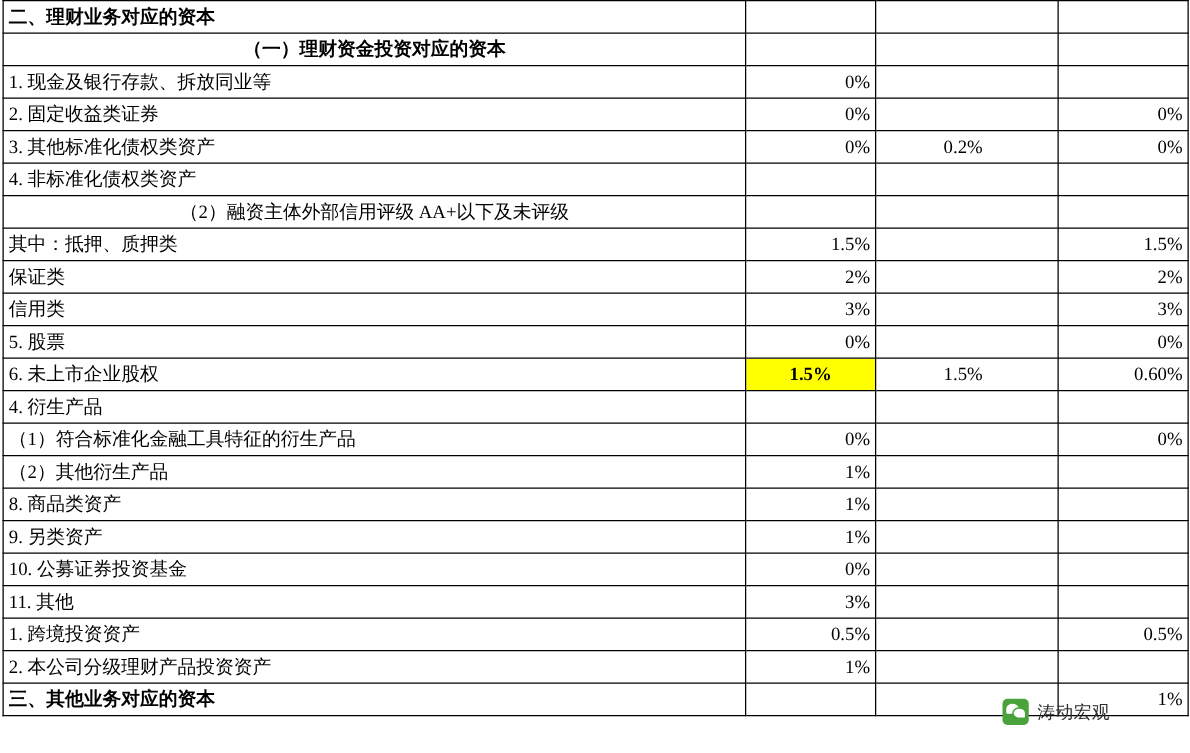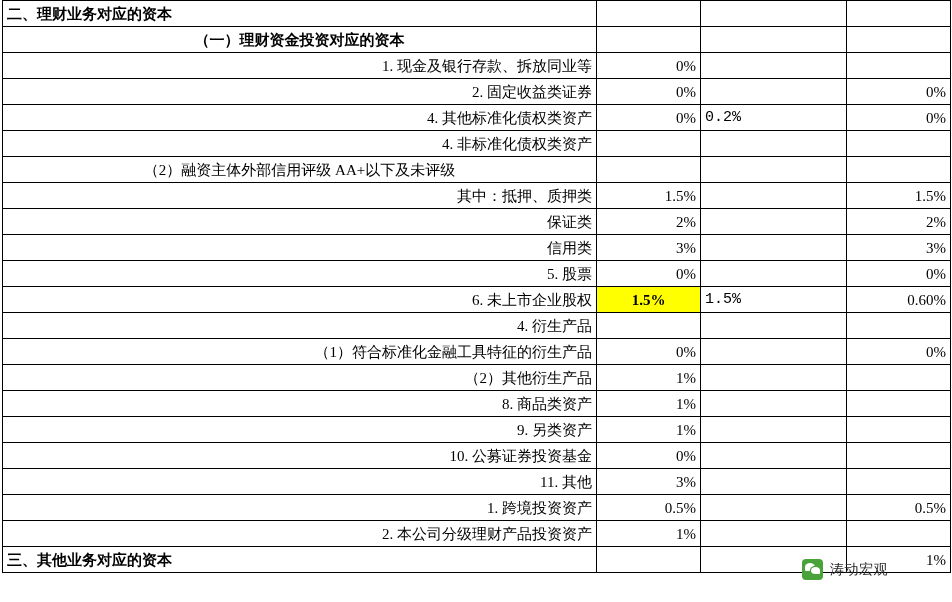--- a/index.html
+++ b/index.html
@@ -33,25 +33,25 @@
     line-height: 24px;
     vertical-align: middle;
     white-space: nowrap;
     overflow: hidden;
   }
   col.c-label { width: 594px; }
   col.c-v1 { width: 104px; }
   col.c-v2 { width: 146px; }
   col.c-v3 { width: 104px; }
 
-  td.label { text-align: right; }
+  td.label { }
   td.label.left { text-align: left; }
   td.label.center { text-align: center; }
   td.num { text-align: right; padding-right: 6px; }
-  td.num.mid { text-align: left; padding-right: 10px; font-family: Liberation Mono, monospace; }
+  td.num.mid { text-align: center; padding-right: 10px; }
 
   .bold { font-weight: bold; }
   .hl {
     background: #ffff00;
     font-weight: bold;
     text-align: center;
     padding-right: 4px;
   }
 
   
@@ -131,21 +131,21 @@
           <td class="num mid"></td>
           <td class="num"></td>
         </tr>
         <tr>
           <td class="label">2. 固定收益类证券</td>
           <td class="num">0%</td>
           <td class="num mid"></td>
           <td class="num">0%</td>
         </tr>
         <tr>
-          <td class="label">4. 其他标准化债权类资产</td>
+          <td class="label">3. 其他标准化债权类资产</td>
           <td class="num">0%</td>
           <td class="num mid">0.2%</td>
           <td class="num">0%</td>
         </tr>
         <tr>
           <td class="label">4. 非标准化债权类资产</td>
           <td class="num"></td>
           <td class="num mid"></td>
           <td class="num"></td>
         </tr>

